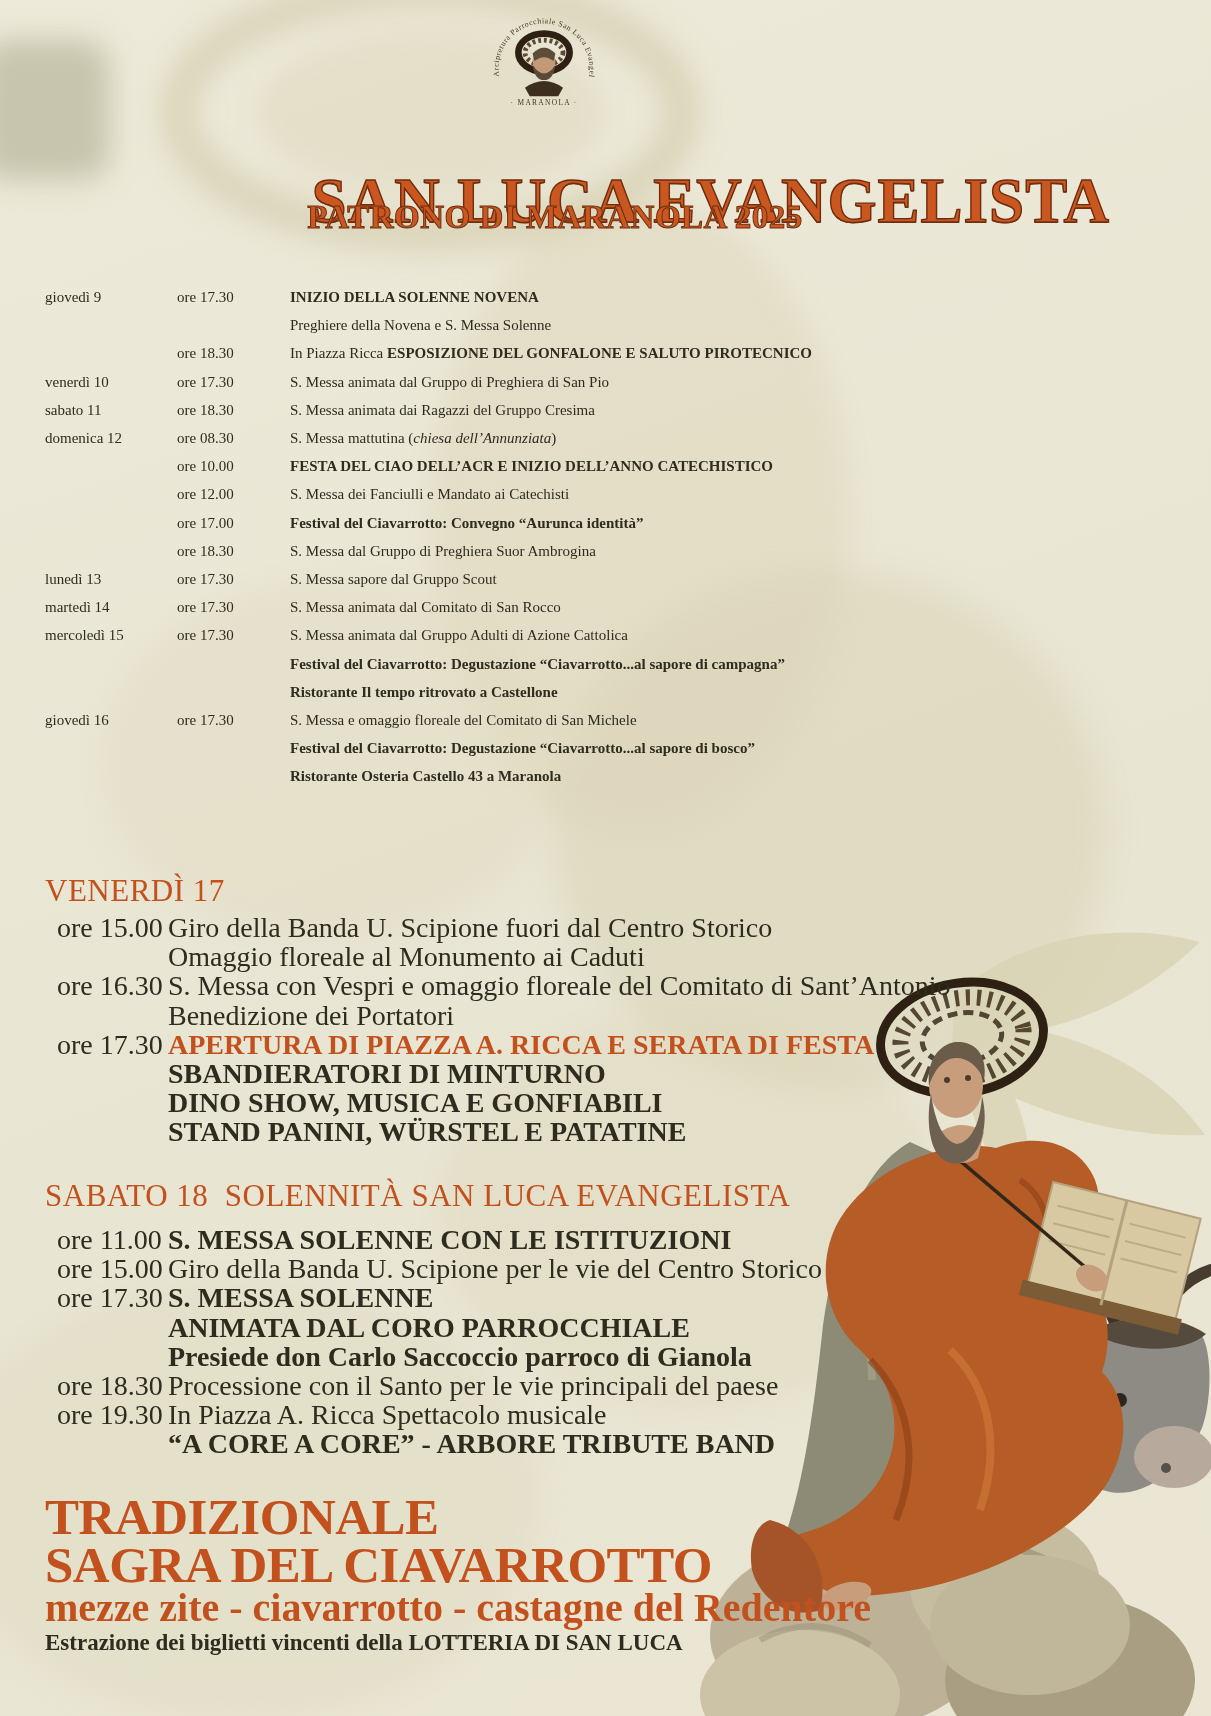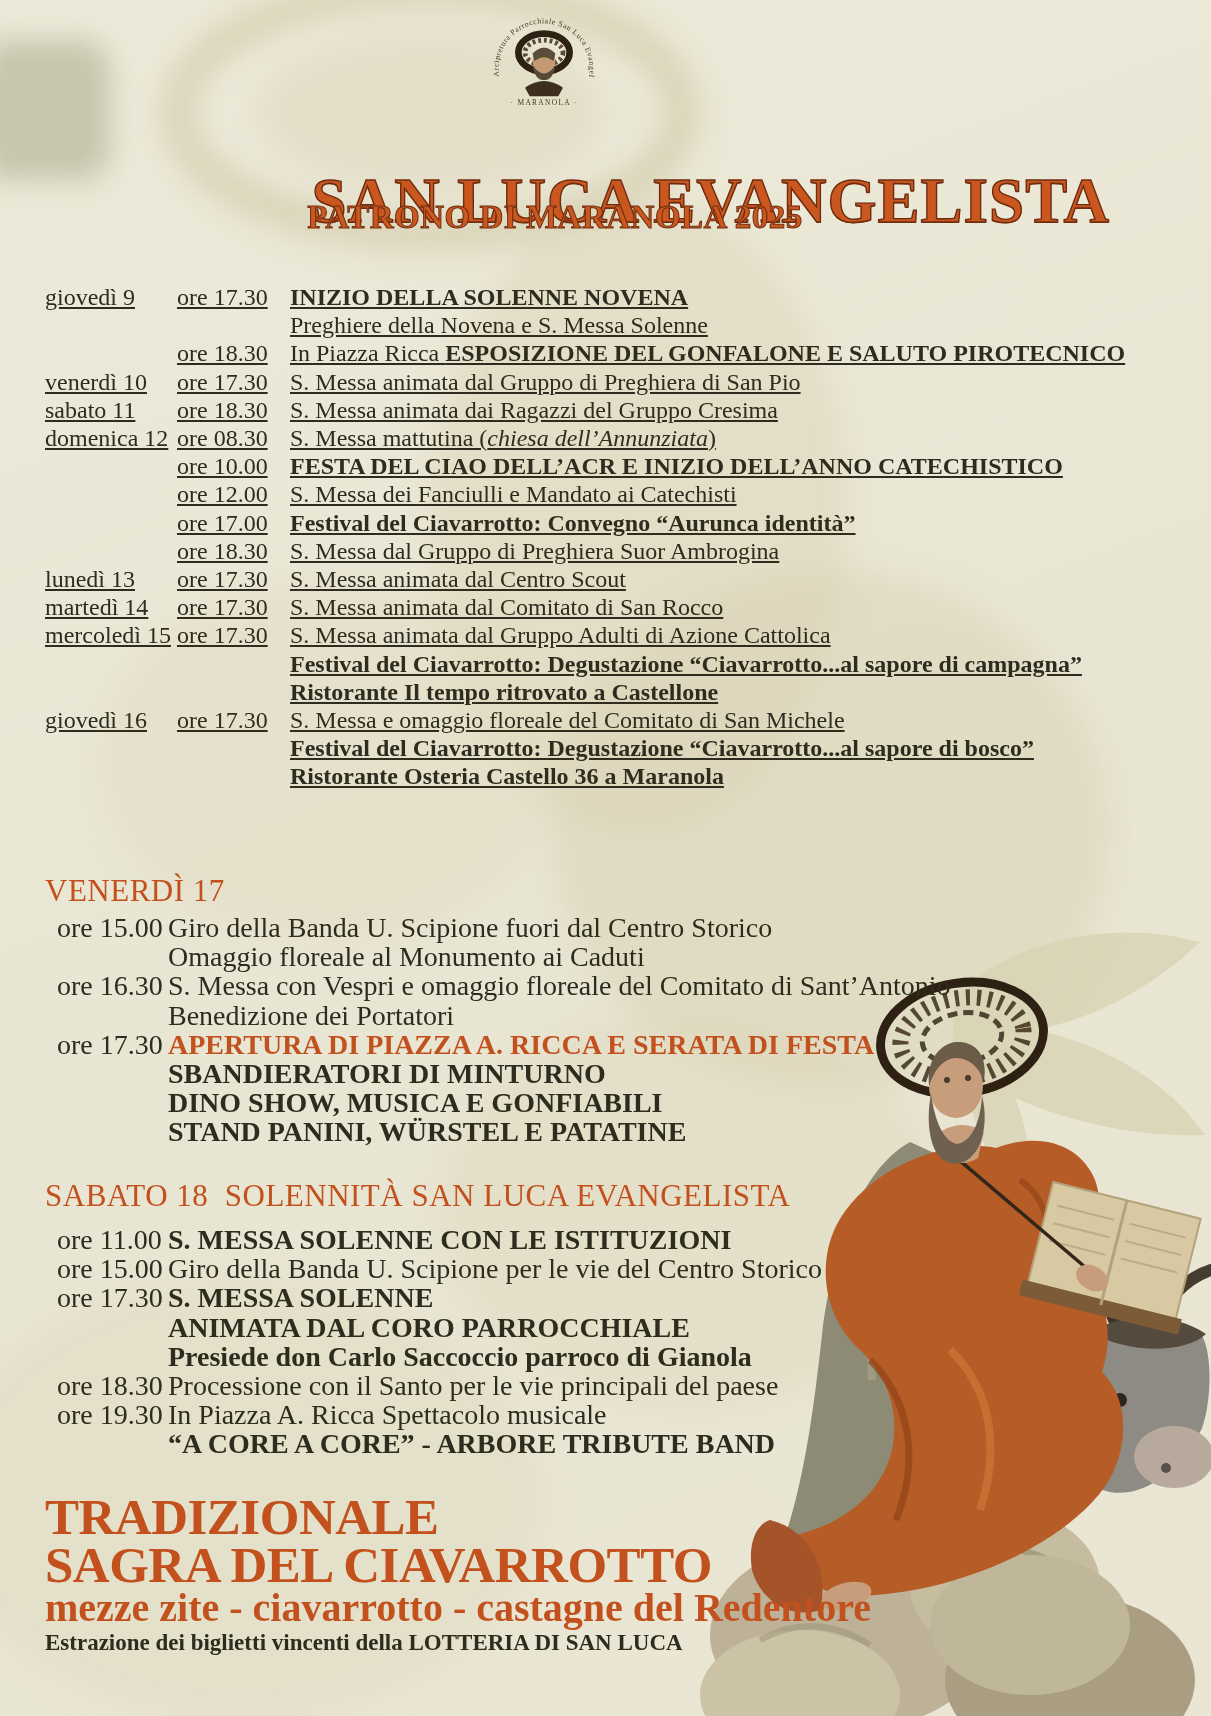--- a/index.html
+++ b/index.html
@@ -15,21 +15,21 @@
     position:absolute;top:124px;left:0;width:1110px;text-align:right;z-index:2;
     font-weight:700;font-size:63px;line-height:70px;letter-spacing:1px;
     color:#c9571f;-webkit-text-stroke:1.4px #6f2d10;text-shadow:0 1px 0 #7a3312;
   }
   .subtitle{
     position:absolute;top:197px;left:0;width:1110px;text-align:center;z-index:2;
     font-weight:700;font-size:33px;line-height:40px;letter-spacing:.5px;
     color:#c9571f;-webkit-text-stroke:1px #6f2d10;
   }
   .sched{position:absolute;left:45px;width:1150px;display:grid;z-index:2;}
-  .sched3{grid-template-columns:132px 113px 1fr;font-size:24px;line-height:28.2px;text-decoration:underline;}
+  .sched3{grid-template-columns:132px 113px 1fr;font-size:15px;line-height:28.2px;}
   .sched2{grid-template-columns:123px 1fr;font-size:28px;line-height:29.2px;}
   .sched2 .time-label{padding-left:12px;}
   .day-label,.time-label{white-space:nowrap;}
   .desc{white-space:nowrap;}
   .s-p{}
   .s-b{font-weight:700;}
   .s-i{font-style:italic;}
   .s-o{font-weight:700;color:var(--accent);}
   .section-head{
     position:absolute;left:45px;margin:0;z-index:2;
@@ -179,42 +179,42 @@
       <div class="time-label">ore 12.00</div>
       <div class="desc"><span class="s-p">S. Messa dei Fanciulli e Mandato ai Catechisti</span></div>
       <div class="day-label"></div>
       <div class="time-label">ore 17.00</div>
       <div class="desc"><span class="s-b">Festival del Ciavarrotto: Convegno “Aurunca identità”</span></div>
       <div class="day-label"></div>
       <div class="time-label">ore 18.30</div>
       <div class="desc"><span class="s-p">S. Messa dal Gruppo di Preghiera Suor Ambrogina</span></div>
       <div class="day-label">lunedì 13</div>
       <div class="time-label">ore 17.30</div>
-      <div class="desc"><span class="s-p">S. Messa animata dal Centro Scout</span></div>
+      <div class="desc"><span class="s-p">S. Messa sapore dal Gruppo Scout</span></div>
       <div class="day-label">martedì 14</div>
       <div class="time-label">ore 17.30</div>
       <div class="desc"><span class="s-p">S. Messa animata dal Comitato di San Rocco</span></div>
       <div class="day-label">mercoledì 15</div>
       <div class="time-label">ore 17.30</div>
       <div class="desc"><span class="s-p">S. Messa animata dal Gruppo Adulti di Azione Cattolica</span></div>
       <div class="day-label"></div>
       <div class="time-label"></div>
       <div class="desc"><span class="s-b">Festival del Ciavarrotto: Degustazione “Ciavarrotto...al sapore di campagna”</span></div>
       <div class="day-label"></div>
       <div class="time-label"></div>
       <div class="desc"><span class="s-b">Ristorante Il tempo ritrovato a Castellone</span></div>
       <div class="day-label">giovedì 16</div>
       <div class="time-label">ore 17.30</div>
       <div class="desc"><span class="s-p">S. Messa e omaggio floreale del Comitato di San Michele</span></div>
       <div class="day-label"></div>
       <div class="time-label"></div>
       <div class="desc"><span class="s-b">Festival del Ciavarrotto: Degustazione “Ciavarrotto...al sapore di bosco”</span></div>
       <div class="day-label"></div>
       <div class="time-label"></div>
-      <div class="desc"><span class="s-b">Ristorante Osteria Castello 36 a Maranola</span></div>
+      <div class="desc"><span class="s-b">Ristorante Osteria Castello 43 a Maranola</span></div>
     </div>
 
   <h2 class="section-head" style="top:873px">VENERDÌ 17</h2>
   <div class="sched sched2" style="top:913px">
       <div class="time-label">ore 15.00</div>
       <div class="desc"><span class="s-p">Giro della Banda U. Scipione fuori dal Centro Storico</span></div>
       <div class="time-label"></div>
       <div class="desc"><span class="s-p">Omaggio floreale al Monumento ai Caduti</span></div>
       <div class="time-label">ore 16.30</div>
       <div class="desc"><span class="s-p">S. Messa con Vespri e omaggio floreale del Comitato di Sant’Antonio</span></div>

